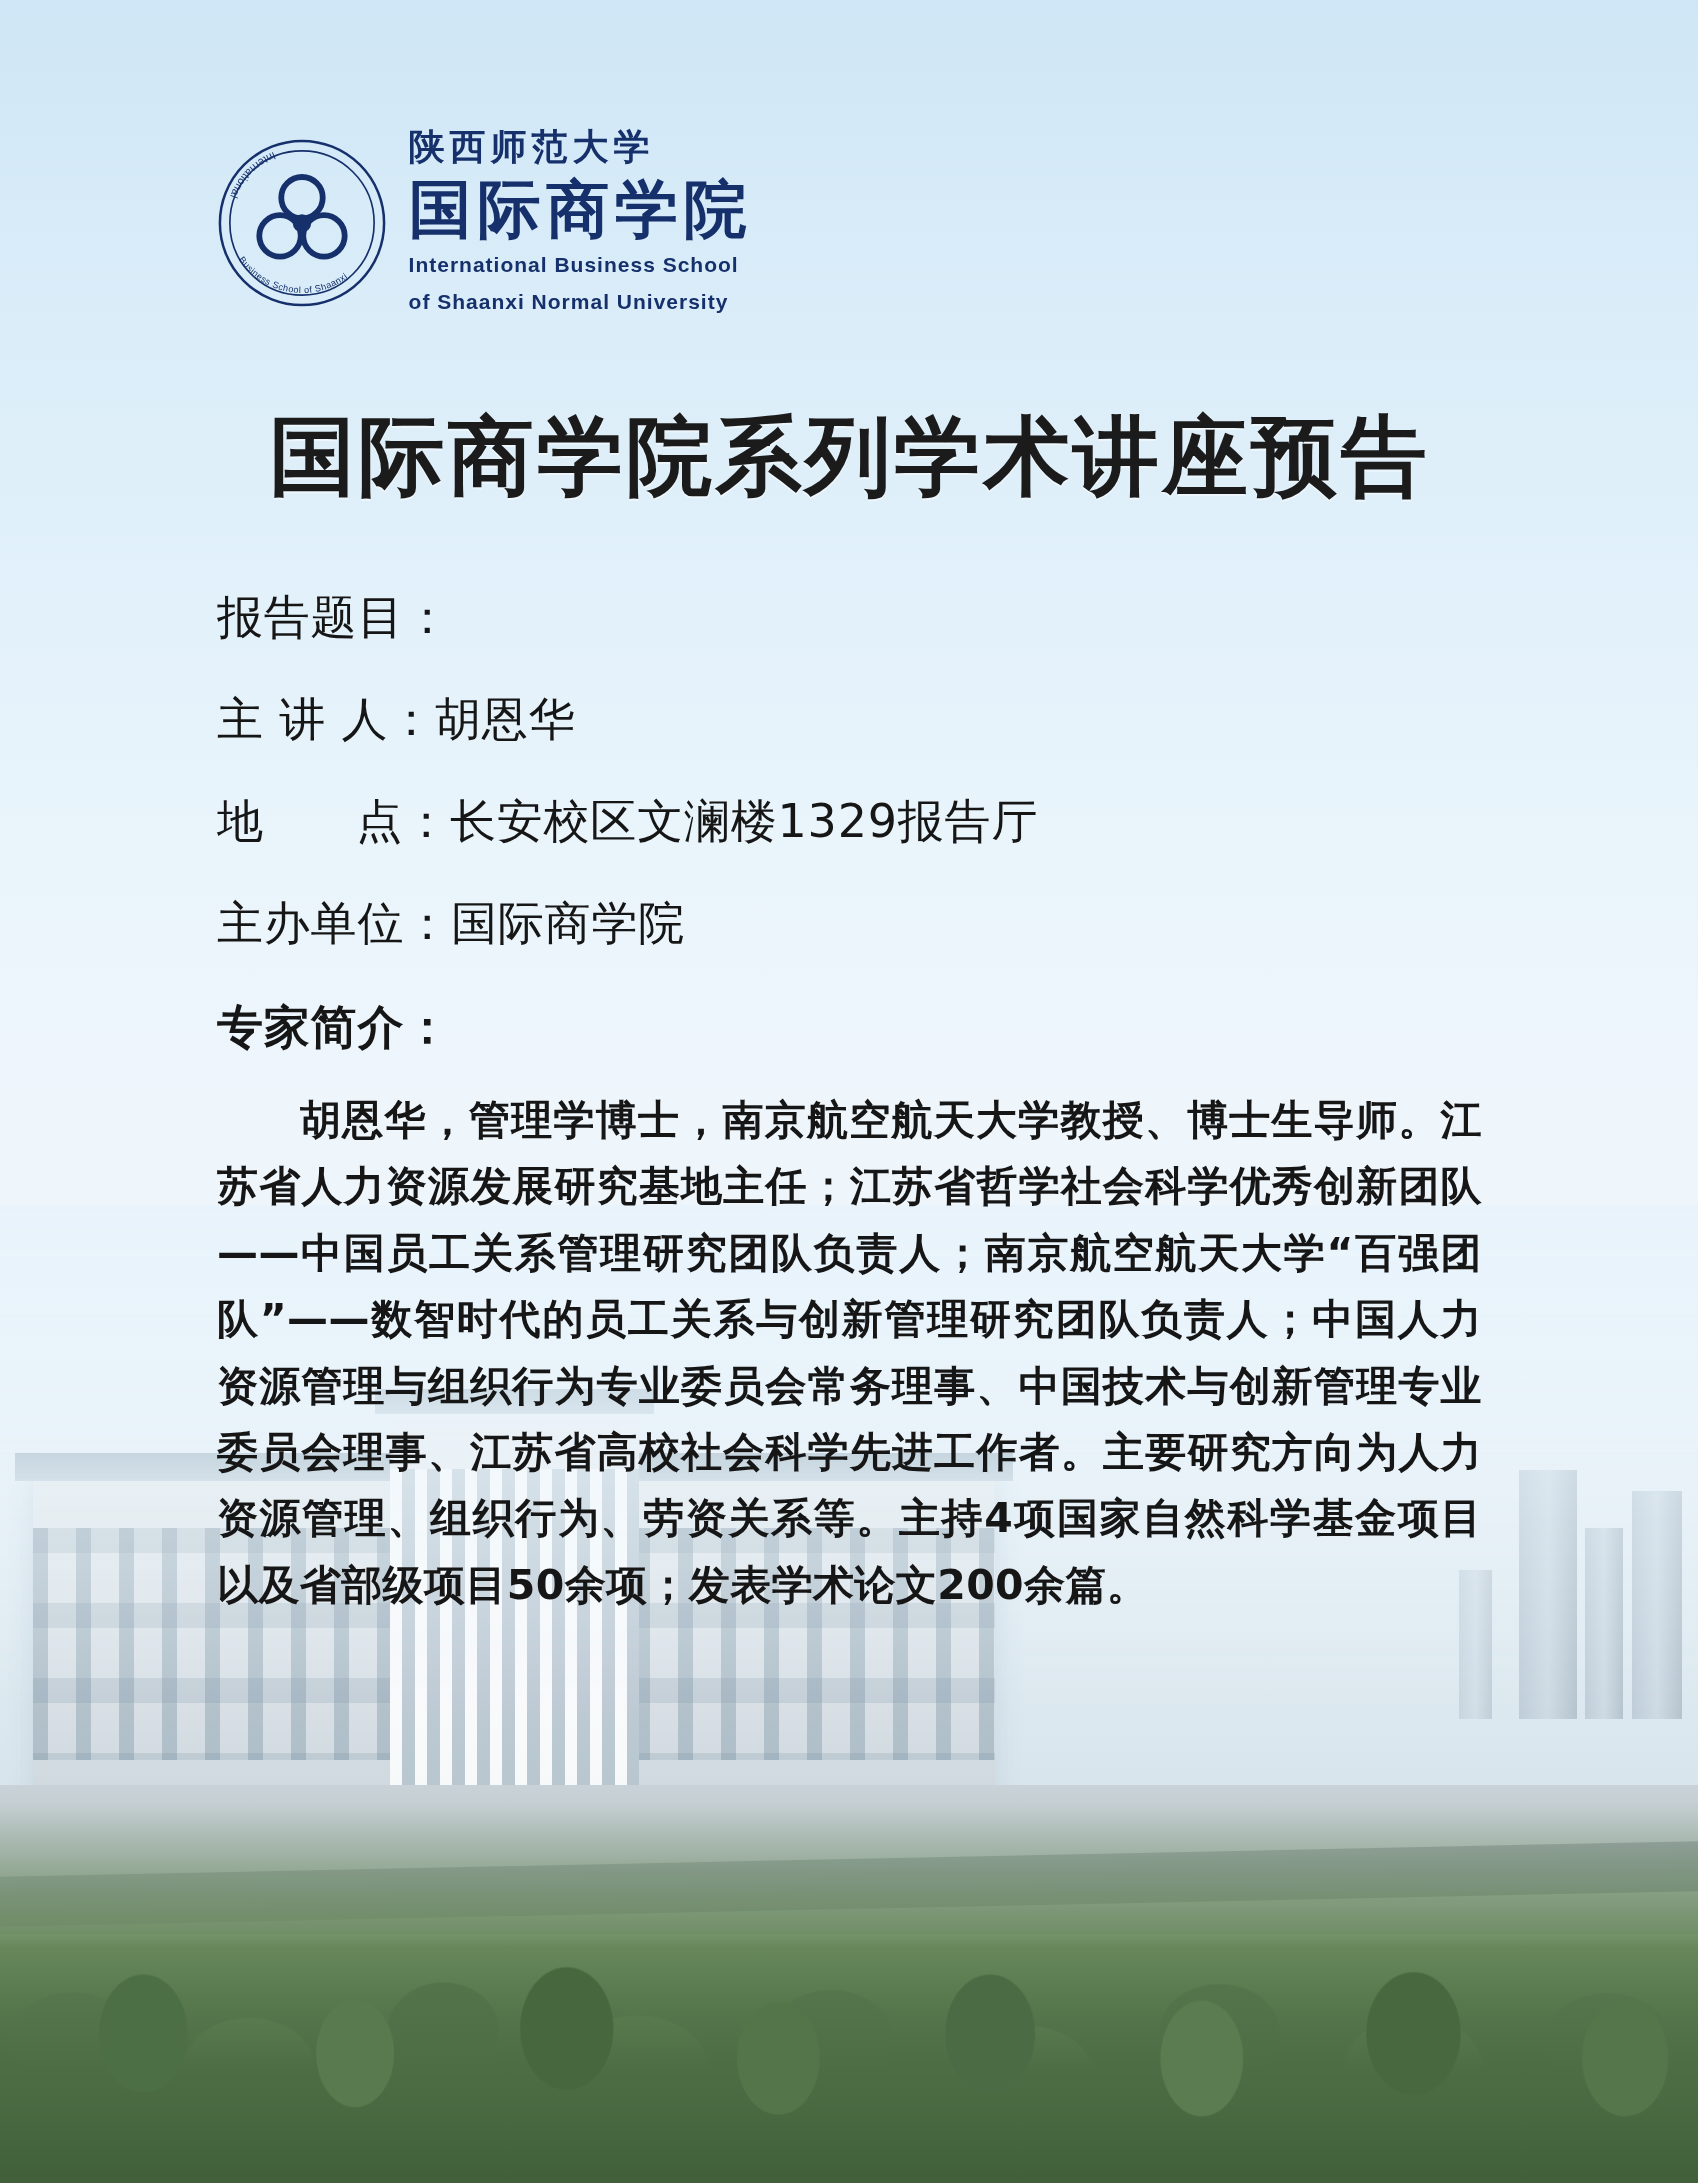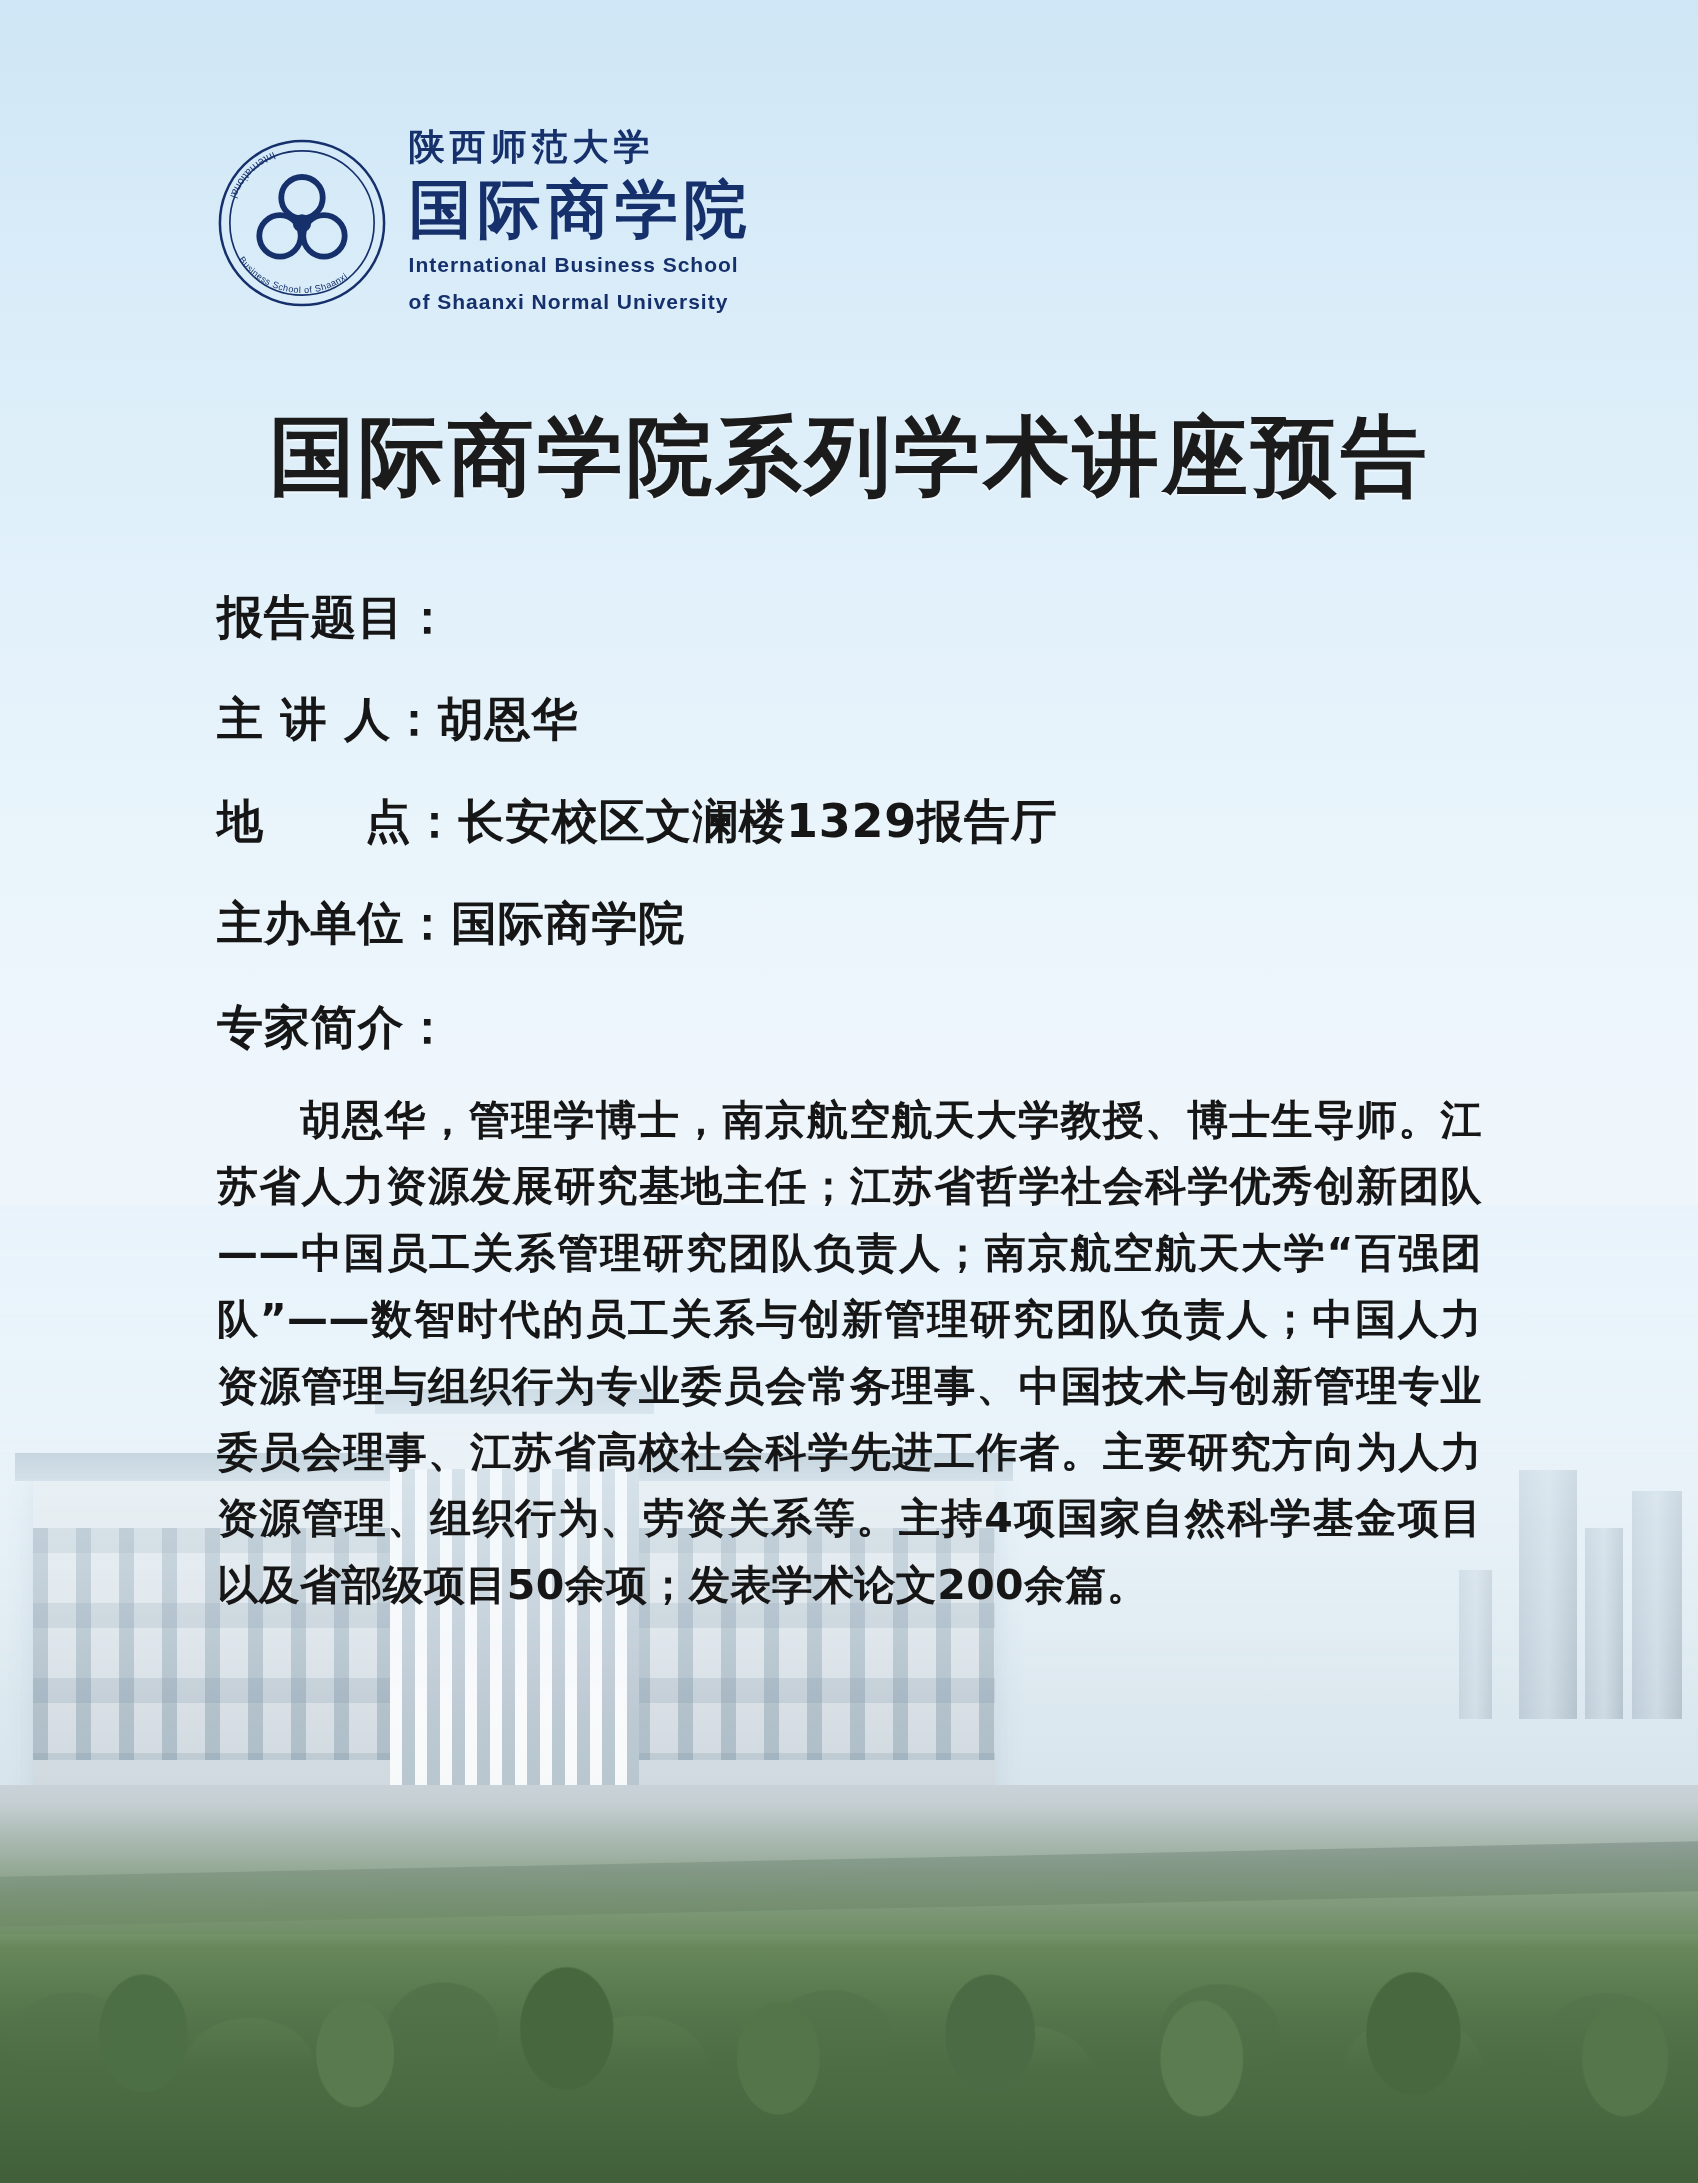--- a/index.html
+++ b/index.html
@@ -218,21 +218,21 @@
     text-shadow: 0 1.7px 0 rgba(255,255,255,.45);
   }
 
   .fields {
     margin-top: 71px;
   }
   .field {
     display: flex;
     align-items: baseline;
     font-size: 46px;
-    font-weight: 700;
+    font-weight: 400;
     color: #161616;
     margin-bottom: 40px;
     letter-spacing: 0.8px;
     font-family: "DejaVu Sans", "Liberation Sans", sans-serif;
   }
   .field-label {
     white-space: pre;
     flex: 0 0 auto;
   }
   .field-value {

